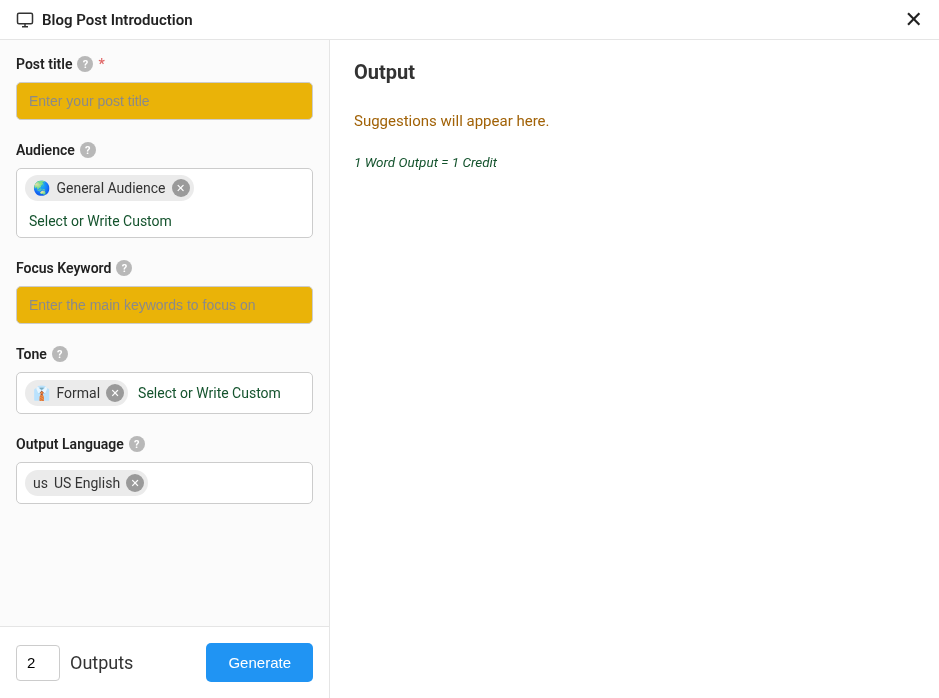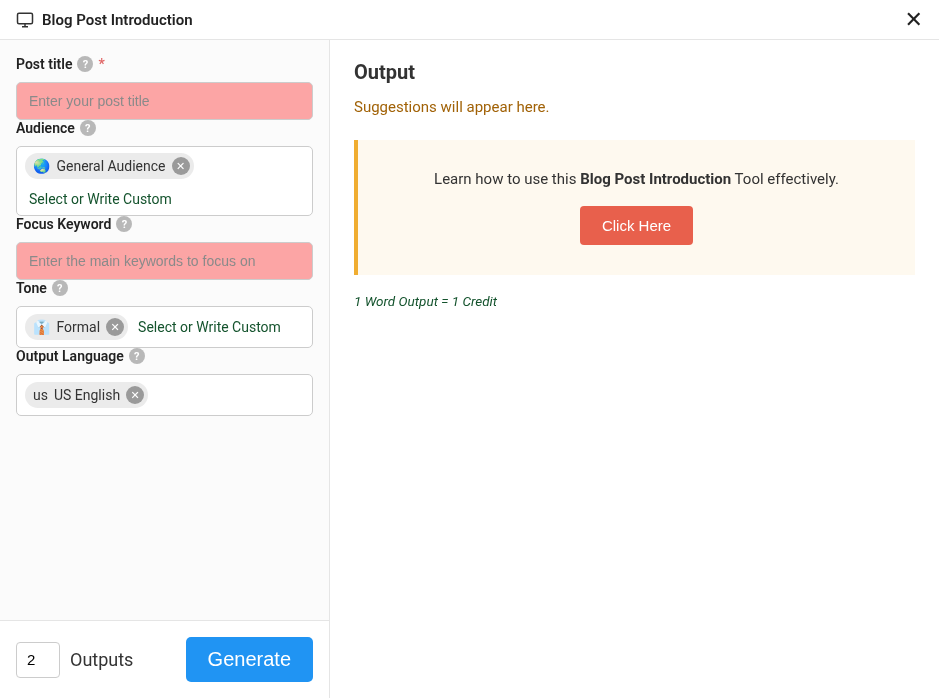--- a/index.html
+++ b/index.html
@@ -30,21 +30,21 @@
       border-right: 1px solid #e5e5e5;
       background: #fbfbfb;
       display: flex;
       flex-direction: column;
     }
     .form-content {
       padding: 16px 16px 0 16px;
       flex: 1;
       overflow-y: auto;
     }
-    .field-group { }
+    .field-group { margin-bottom: 22px; }
     .field-label {
       display: flex;
       align-items: center;
       gap: 5px;
       font-weight: 600;
       font-size: 14px;
       color: #222;
       margin-bottom: 10px;
     }
     .help-icon {
@@ -60,21 +60,21 @@
       justify-content: center;
     }
     .required-star { color: #e06666; font-weight: 600; }
     .text-input {
       width: 100%;
       border: 1px solid #ccc;
       border-radius: 5px;
       padding: 10px 12px;
       font-size: 14px;
       color: #333;
-      background: #fca5a5;
+      background: #eab308;
       outline: none;
     }
     .text-input::placeholder { color: #8a8a8a; }
     .chip-input {
       width: 100%;
       border: 1px solid #ccc;
       border-radius: 5px;
       padding: 6px 8px;
       background: #fff;
       display: flex;
@@ -137,32 +137,32 @@
       font-size: 15px;
       text-align: left;
     }
     .outputs-label { font-size: 18px; color: #333; }
     .generate-btn {
       background: #2094f3;
       color: #fff;
       border: none;
       border-radius: 5px;
       padding: 11px 22px;
-      font-size: 20px;
+      font-size: 15px;
       cursor: pointer;
     }
     .right-panel {
       flex: 1;
       padding: 20px 24px;
     }
     .output-title {
       font-size: 20px;
       font-weight: 700;
       color: #333;
-      margin-bottom: 14px;
+      margin-bottom: 28px;
     }
     .output-placeholder {
       font-size: 15px;
       color: #a16207;
       margin-bottom: 24px;
     }
     .notice {
       background: #fef9ef;
       border-left: 4px solid #f0ad31;
       padding: 30px 24px;
@@ -278,21 +278,15 @@
         <input type="number" class="num-input" value="2" style="">
         <span class="outputs-label">Outputs</span>
       </div>
       <button class="generate-btn">Generate</button>
     </div>
   </div>
 
   <div class="right-panel">
     <div class="output-title">Output</div>
     <div class="output-placeholder">Suggestions will appear here.</div>
-    <div class="notice">
-      <div class="notice-text">
-        <span>Learn how to use this </span><strong>Blog Post Introduction</strong><span> Tool effectively.</span>
-      </div>
-      <button class="notice-btn">Click Here</button>
-    </div>
     <div class="credit-note">1 Word Output = 1 Credit</div>
   </div>
 </div>
 
 </body></html>

